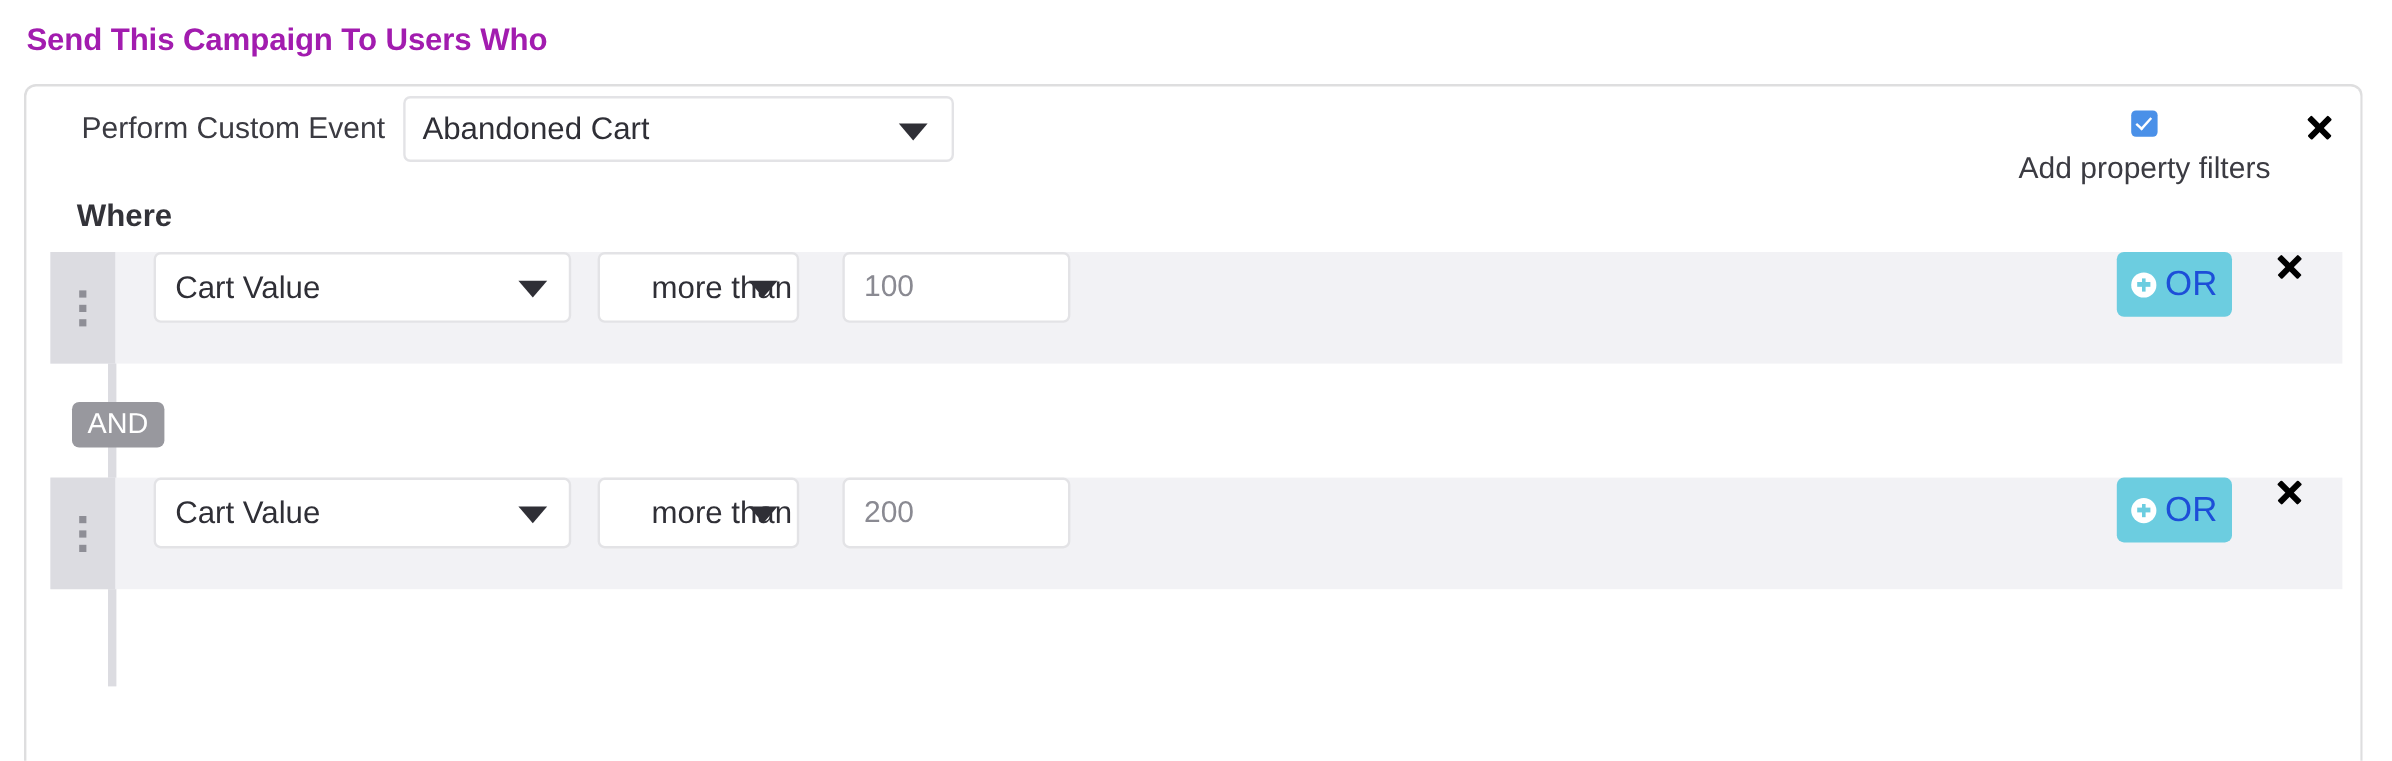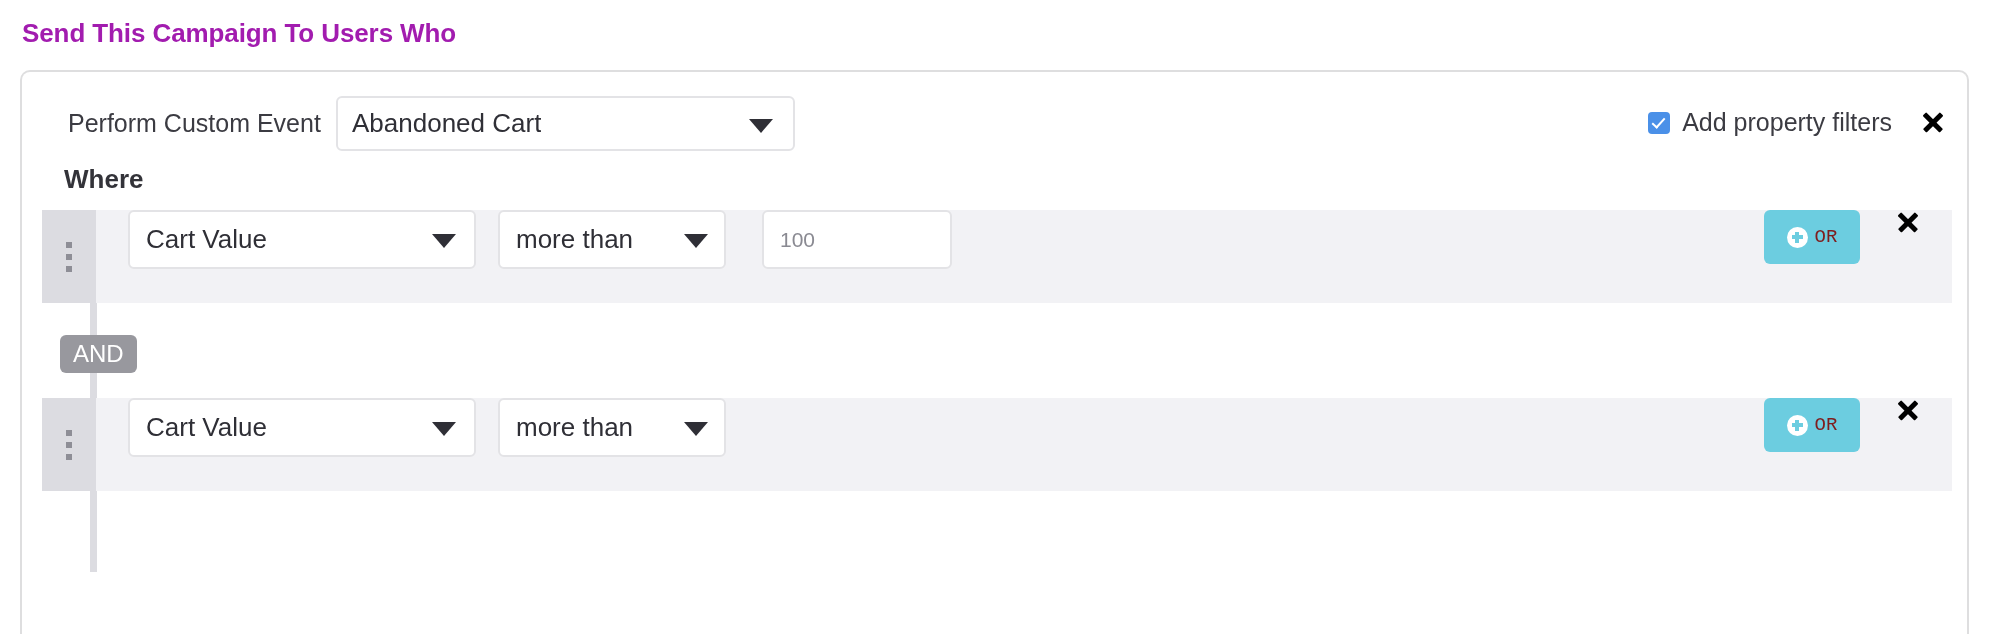--- a/index.html
+++ b/index.html
@@ -39,21 +39,21 @@
     border-radius: 10px;
     border-bottom: none;
     box-sizing: border-box;
     background: #ffffff;
   }
 
   
   .event-row {
     position: absolute;
     left: 0;
-    top: 16px;
+    top: 0;
     width: 100%;
     height: 100px;
     text-align: center;
   }
   .event-label {
     position: absolute;
     left: 46px;
     top: 21px;
     font-size: 25px;
     color: #3b3b42;
@@ -96,20 +96,21 @@
 
   
   .prop-filters {
     position: absolute;
     right: 75px;
     top: 20px;
     display: flex;
     align-items: center;
     gap: 12px;
     cursor: pointer;
+    flex-direction: column;
   }
   .checkbox {
     width: 22px;
     height: 22px;
     border-radius: 4px;
     background: #4a90e8;
     position: relative;
     flex: 0 0 auto;
   }
   .checkbox::after {
@@ -209,38 +210,39 @@
     margin-left: 32px;
     width: 348px;
     height: 59px;
     flex: 0 0 auto;
   }
   .field-select .sel-text { margin-left: 16px; font-size: 26px; }
   .field-select .caret { right: 18px; top: 22px; }
 
   .op-select {
     margin-left: 22px;
-    width: 228px;
+    width: 168px;
     height: 59px;
     flex: 0 0 auto;
+    padding-left: 27px;
   }
   .op-select .sel-text { margin-left: 16px; font-size: 26px; }
   .op-select .caret { right: 16px; top: 22px; }
 
   .value-input {
     margin-left: 36px;
     width: 190px;
     height: 59px;
     flex: 0 0 auto;
     background: #ffffff;
     border: 2px solid #e3e3e6;
     border-radius: 6px;
     box-sizing: border-box;
     font-family: "Liberation Sans", sans-serif;
-    font-size: 21px;
+    font-size: 25px;
     color: #55555e;
     padding: 0 0 0 16px;
     outline: none;
   }
   .value-input::placeholder { color: #8a8a92; }
 
   .spacer { flex: 1 1 auto; }
 
   .or-button {
     width: 96px;
@@ -268,24 +270,23 @@
     background: #6ccde0;
     left: 50%; top: 50%;
   }
   .plus-circle::before {
     width: 11px; height: 3.4px; margin-left: -5.5px; margin-top: -1.7px;
   }
   .plus-circle::after {
     width: 3.4px; height: 11px; margin-left: -1.7px; margin-top: -5.5px;
   }
   .or-text {
-    font-size: 19px;
-    color: #7f1d1d;
+    font-size: 29px;
+    color: #1d4ed8;
     line-height: 1;
-    font-family: Liberation Mono, monospace;
   }
 
   .row-close { margin-left: 36px; margin-right: 32px; }
 
   
   .and-badge {
     position: absolute;
     left: 38px;
     top: 263px;
     background: #98989e;
@@ -358,20 +359,21 @@
         <i></i>
     </div>
     <div class="select field-select">
       <span class="sel-text">Cart Value</span>
       <span class="caret"></span>
     </div>
     <div class="select op-select">
       <span class="sel-text">more than</span>
       <span class="caret"></span>
     </div>
+    <input class="value-input" type="text" value="" placeholder="200" style="">
     <div class="spacer"></div>
     <div class="or-button">
       <span class="plus-circle"></span>
       <span class="or-text">OR</span>
     </div>
     <div class="x-icon row-close"></div>
   </div>
 
 </div>
 

